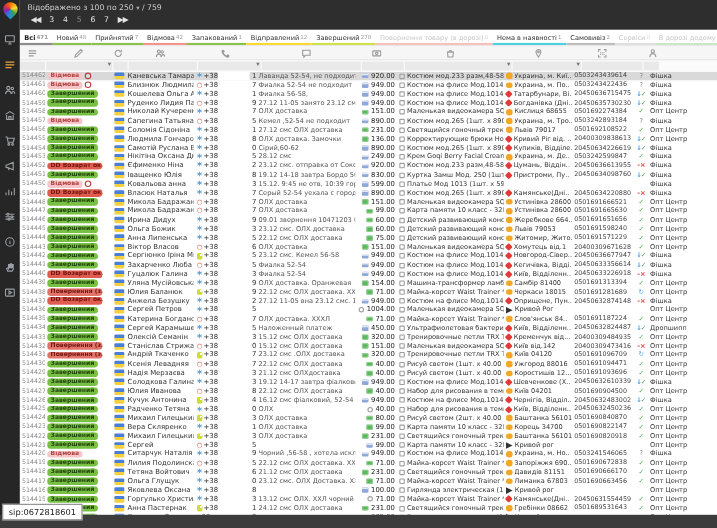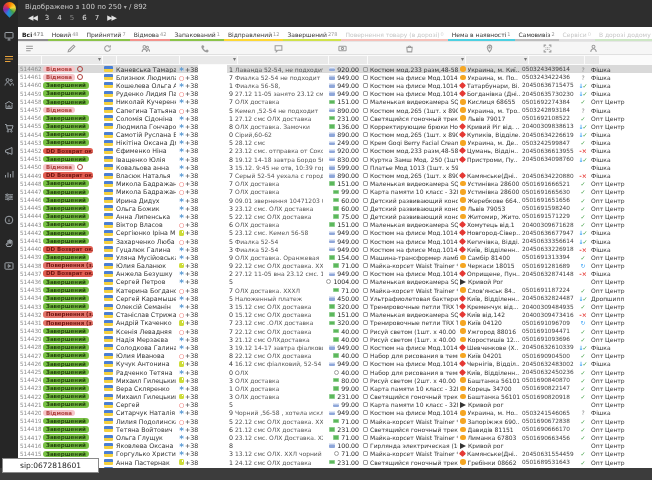--- a/index.html
+++ b/index.html
@@ -98,21 +98,21 @@
   .t-delivered{color:#43a047;font-weight:bold;}
   .t-arrow{color:#42a5f5;font-weight:bold;margin-right:-1px;}
   .t-check{color:#43a047;font-weight:bold;}
   .t-refused{color:#e53935;font-weight:bold;}
   .t-transit{color:#42a5f5;}
   .c-src{font-size:6px;color:#333;}
 
   
   .bottombar{position:absolute;left:0;right:0;bottom:0;height:12px;background:#3c3c3c;z-index:7;}
   .sip{position:absolute;left:2px;bottom:7px;z-index:8;background:#fff;border:1px solid #8a8a8a;
-       font-size:7.5px;padding:2px 17px;color:#222;}
+       font-size:7.5px;padding:2px 5px;color:#222;}
 </style>
 </head>
 <body>
 
 <div id="app">
 
   <nav class="sidebar">
     <div class="logo"></div>
     <div class="sb-item">
         <svg viewBox="0 0 10 10">
@@ -177,21 +177,21 @@
       </div>
     <div class="sb-item">
         <svg viewBox="0 0 10 10">
           <rect x="1" y="1.8" width="8" height="6.4" rx=".8"></rect>
           <path d="M4.2 3.6l2.4 1.4-2.4 1.4z"></path>
         </svg>
       </div>
   </nav>
 
   <header class="topbar">
-    <div class="shown"><span>Відображено з 100 по 250</span> <span class="car">▾</span> <span>/ 892</span></div>
+    <div class="shown"><span>Відображено з 100 по 250</span> <span class="car">▾</span> <span>/ 759</span></div>
     <div class="pager">
         <span class="pg">◀◀</span>
         <span class="">3</span>
         <span class="">4</span>
         <span class="cur">5</span>
         <span class="">6</span>
         <span class="">7</span>
         <span class="pg">▶▶</span>
       </div>
   </header>

